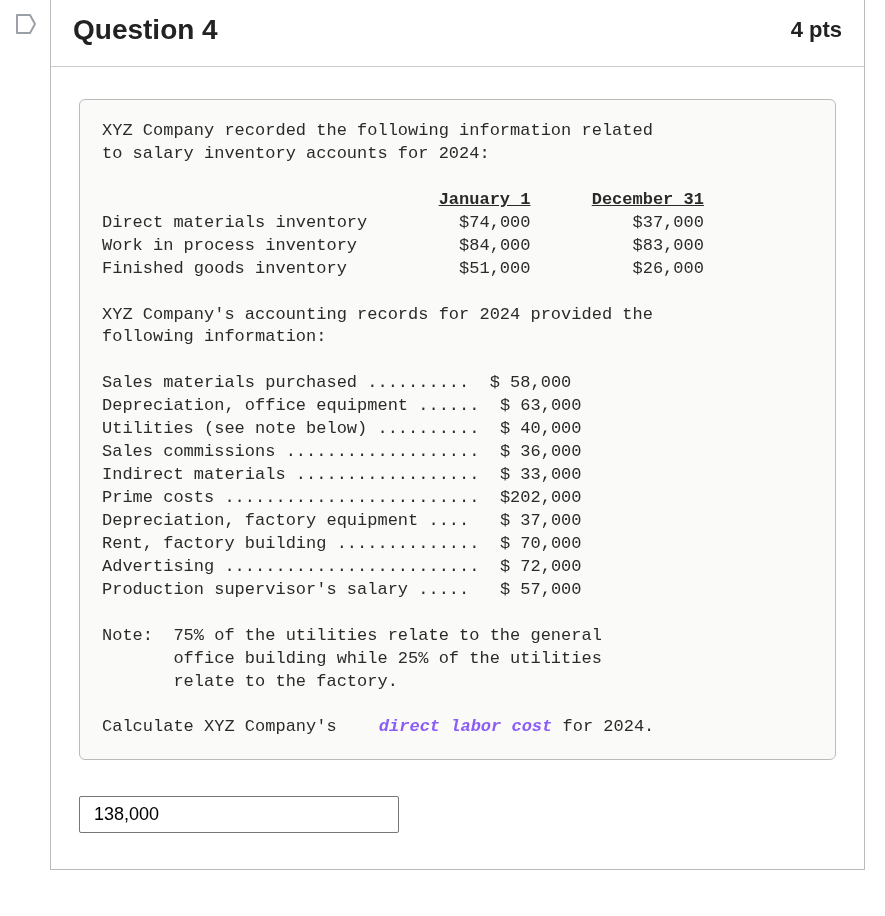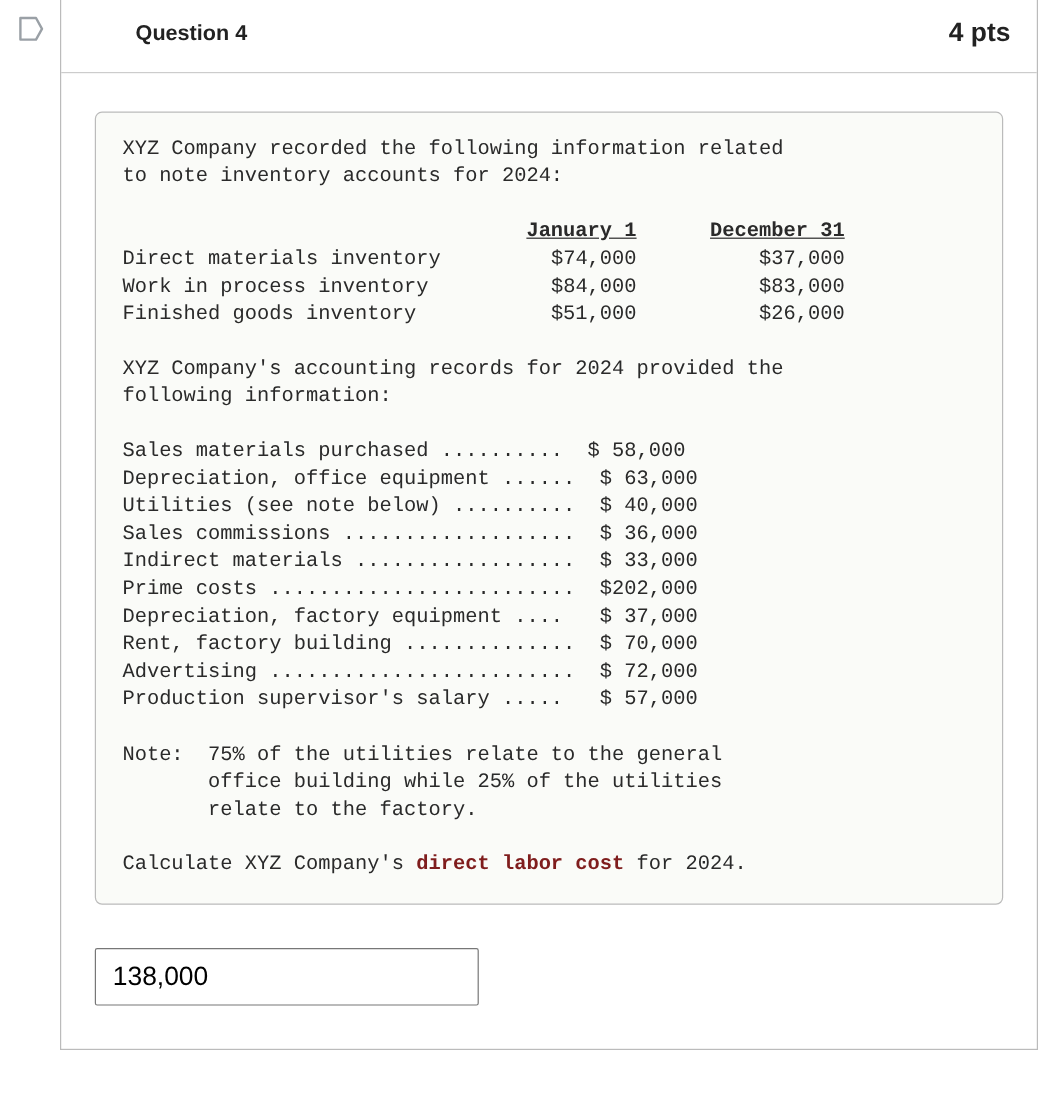--- a/index.html
+++ b/index.html
@@ -30,24 +30,23 @@
       margin-right: 20px;
     }
     .header {
       display: flex;
       justify-content: space-between;
       align-items: center;
       padding: 14px 22px 20px 22px;
       border-bottom: 1px solid #ccc;
     }
     .header-title {
-      font-size: 18px;
+      font-size: 28px;
       font-weight: bold;
       color: #222;
-      margin-left: 40px;
     }
     .header-points {
       font-size: 22px;
       font-weight: bold;
       color: #222;
     }
     .body {
       padding: 32px 28px 36px 28px;
     }
     .content-box {
@@ -55,36 +54,38 @@
       border-radius: 6px;
       background: #fafbf8;
       padding: 20px 22px;
       font-family: 'Courier New', Courier, monospace;
       font-size: 17px;
       line-height: 1.35;
       color: #2a2a2a;
       white-space: pre;
     }
     .emph {
-      color: #7f1d1d;
+      color: #8b5cf6;
+      font-style: italic;
       font-weight: bold;
+      margin-left: 32px;
     }
     .thead-u {
       text-decoration: underline;
       font-weight: bold;
     }
     .answer-row {
       margin-top: 36px;
     }
     .answer-input {
       width: 320px;
-      height: 48px;
+      height: 37px;
       border: 1px solid #777;
       border-radius: 2px;
-      font-size: 22px;
+      font-size: 18px;
       padding: 0 14px;
       outline: none;
       background: #fff;
       font-family: Arial, Helvetica, sans-serif;
     }
   </style>
 </head>
 <body>
 
 <div class="container">
@@ -95,21 +96,21 @@
   </div>
 
   <div class="question-card">
     <div class="header">
       <div class="header-title">Question 4</div>
       <div class="header-points">4 pts</div>
     </div>
 
     <div class="body">
       <div class="content-box"><span>XYZ Company recorded the following information related</span>
-<span>to note inventory accounts for 2024:</span>
+<span>to salary inventory accounts for 2024:</span>
 
                                  <span class="thead-u">January 1</span>      <span class="thead-u">December 31</span>
 <span>Direct materials inventory</span>         <span>$74,000</span>          <span>$37,000</span>
 <span>Work in process inventory</span>          <span>$84,000</span>          <span>$83,000</span>
 <span>Finished goods inventory</span>           <span>$51,000</span>          <span>$26,000</span>
 
 <span>XYZ Company's accounting records for 2024 provided the</span>
 <span>following information:</span>
 
 <span>Sales materials purchased ..........</span>  <span>$ 58,000</span>

